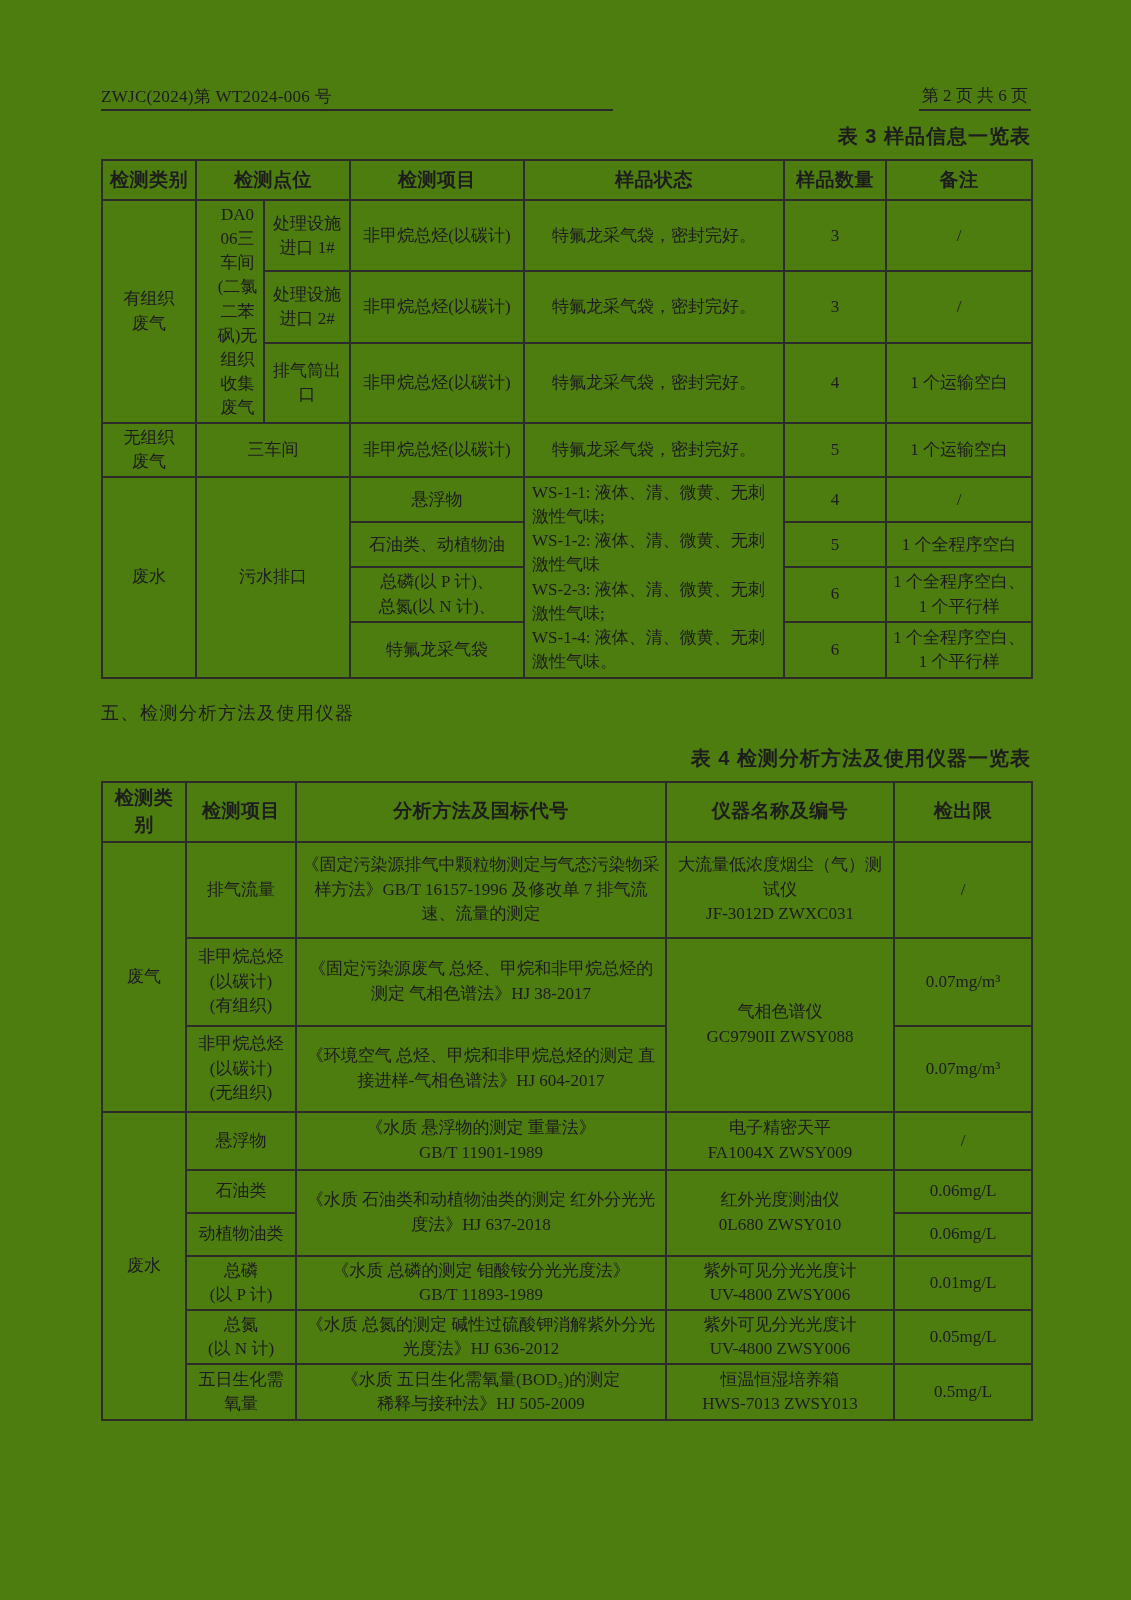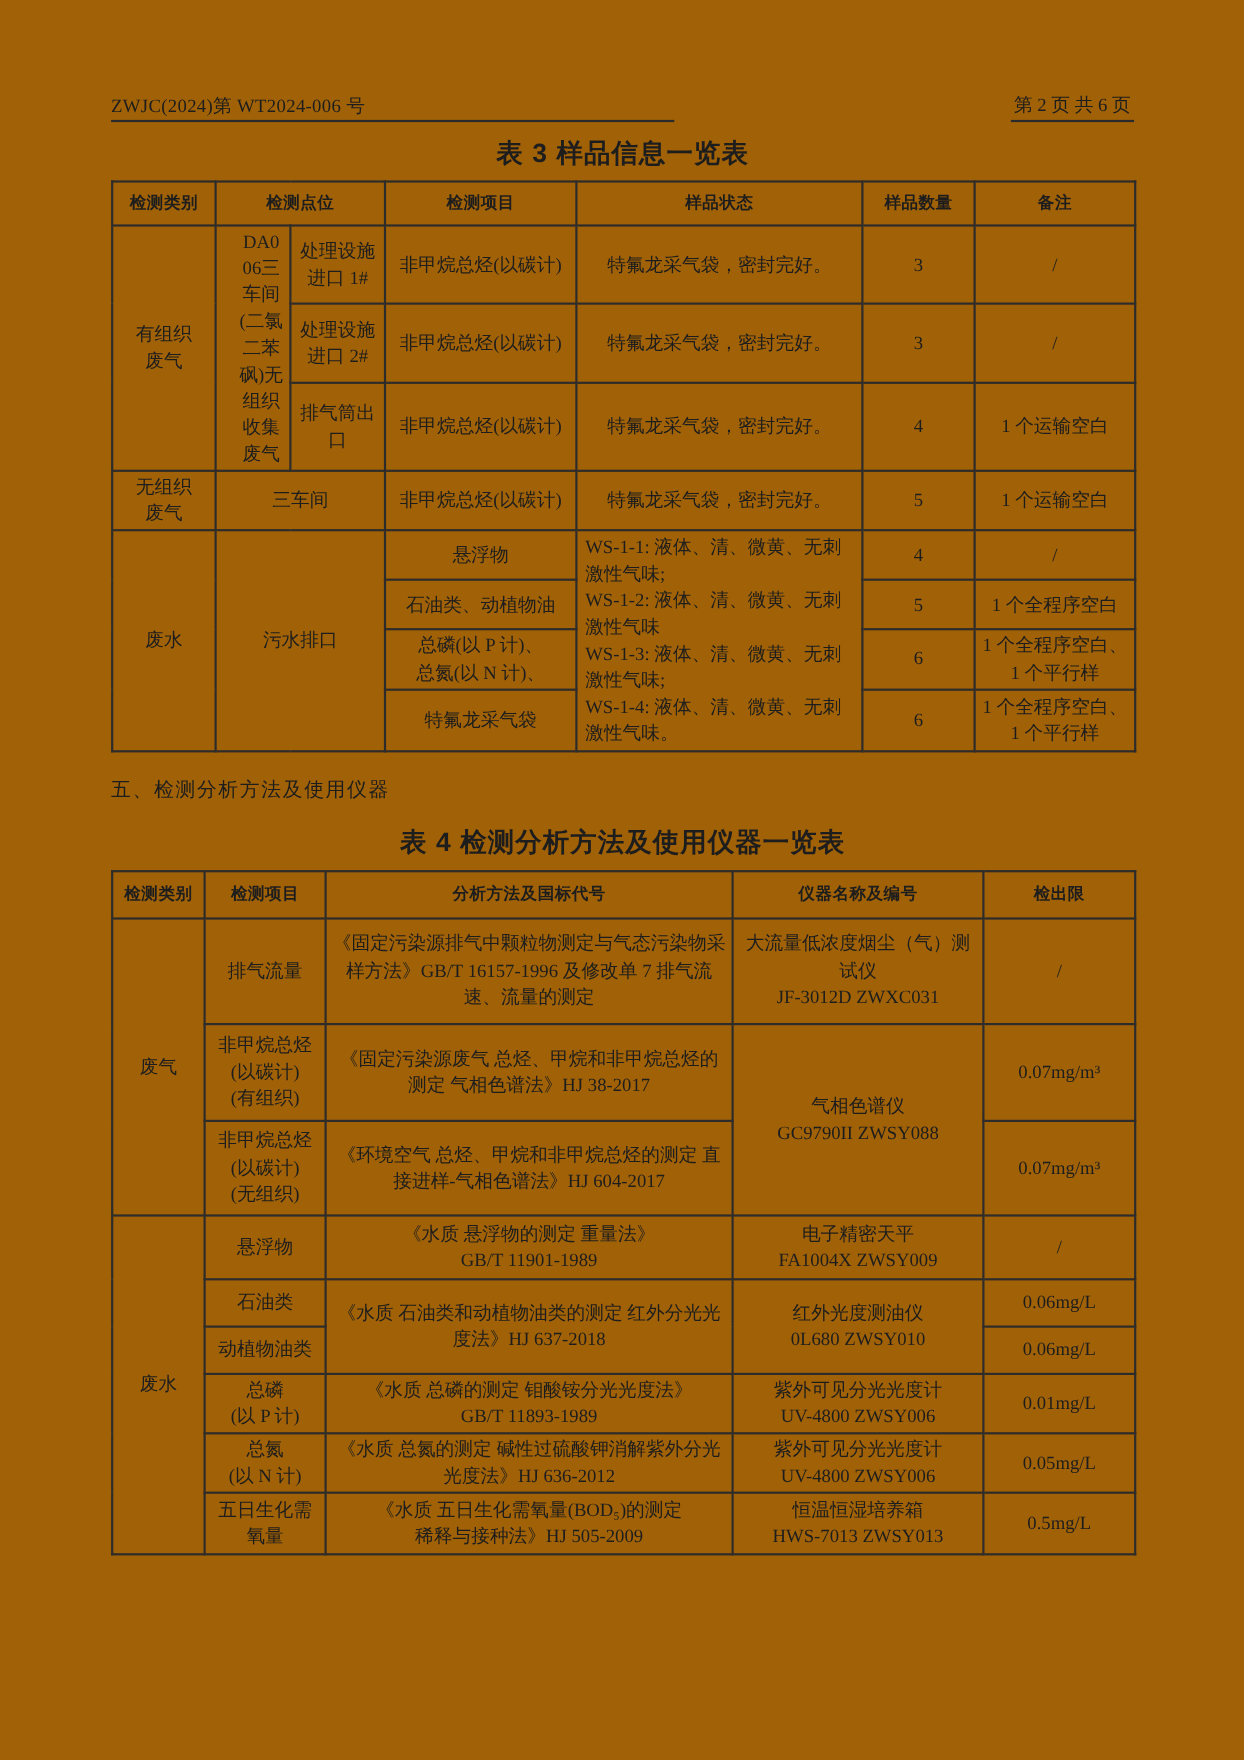--- a/index.html
+++ b/index.html
@@ -4,21 +4,21 @@
 <style>
   * { margin: 0; padding: 0; box-sizing: border-box; }
   html, body { background: #e8e8e8; }
   body { font-family: "Liberation Serif", "DejaVu Serif", serif; color: #1d1d1d; }
 
   .page {
     position: relative;
     width: 1131px;
     height: 1600px;
     margin: 0 auto;
-    background: #a16207;
+    background: #4d7c0f;
     overflow: hidden;
   }
   .content { padding: 84px 100px 0 101px; }
 
   
   .page-header {
     display: flex;
     justify-content: space-between;
     align-items: flex-end;
     font-size: 17px;
@@ -32,24 +32,24 @@
     letter-spacing: 0.3px;
   }
   .page-no {
     display: inline-block;
     border-bottom: 2px solid #2a2a2a;
     padding: 0 3px 2px 3px;
   }
 
   
   .tbl-title {
-    text-align: center;
+    text-align: right;
     font-family: "Liberation Sans", "DejaVu Sans", sans-serif;
     font-weight: 700;
-    font-size: 24px;
+    font-size: 20px;
     letter-spacing: 1px;
     margin-bottom: 9px;
   }
   .sec-heading {
     font-family: "Liberation Sans", "DejaVu Sans", sans-serif;
     font-weight: 400;
     font-size: 18px;
     letter-spacing: 1.5px;
     margin: 22px 0 20px 0;
   }
@@ -65,21 +65,21 @@
     text-align: center;
     vertical-align: middle;
     font-size: 17px;
     line-height: 1.42;
     padding: 2px 5px;
     overflow: hidden;
   }
   th {
     font-family: "Liberation Sans", "DejaVu Sans", sans-serif;
     font-weight: 700;
-    font-size: 15px;
+    font-size: 19px;
     letter-spacing: 0.5px;
     border-radius: 11px;
   }
   .ml { white-space: pre-line; }          
   .brk { word-break: break-all; padding-left: 20px; }         
   .status-cell { text-align: center; padding: 2px 7px; }
   .status-line { text-align: left; }
   .t3 { margin-bottom: 4px; }
   .t4 { margin-bottom: 0; }
 
@@ -173,21 +173,21 @@
         <td>5</td>
         <td>1 个运输空白</td>
       </tr>
       <tr class="w1">
         <td rowspan="4">废水</td>
         <td rowspan="4" colspan="2">污水排口</td>
         <td>悬浮物</td>
         <td rowspan="4" class="status-cell">
           <div class="status-line">WS-1-1: 液体、清、微黄、无刺激性气味;</div>
           <div class="status-line">WS-1-2: 液体、清、微黄、无刺激性气味</div>
-          <div class="status-line">WS-1-3: 液体、清、微黄、无刺激性气味;</div>
+          <div class="status-line">WS-2-3: 液体、清、微黄、无刺激性气味;</div>
           <div class="status-line">WS-1-4: 液体、清、微黄、无刺激性气味。</div>
         </td>
         <td>4</td>
         <td>/</td>
       </tr>
       <tr class="w2">
         <td>石油类、动植物油</td>
         <td>5</td>
         <td>1 个全程序空白</td>
       </tr>

